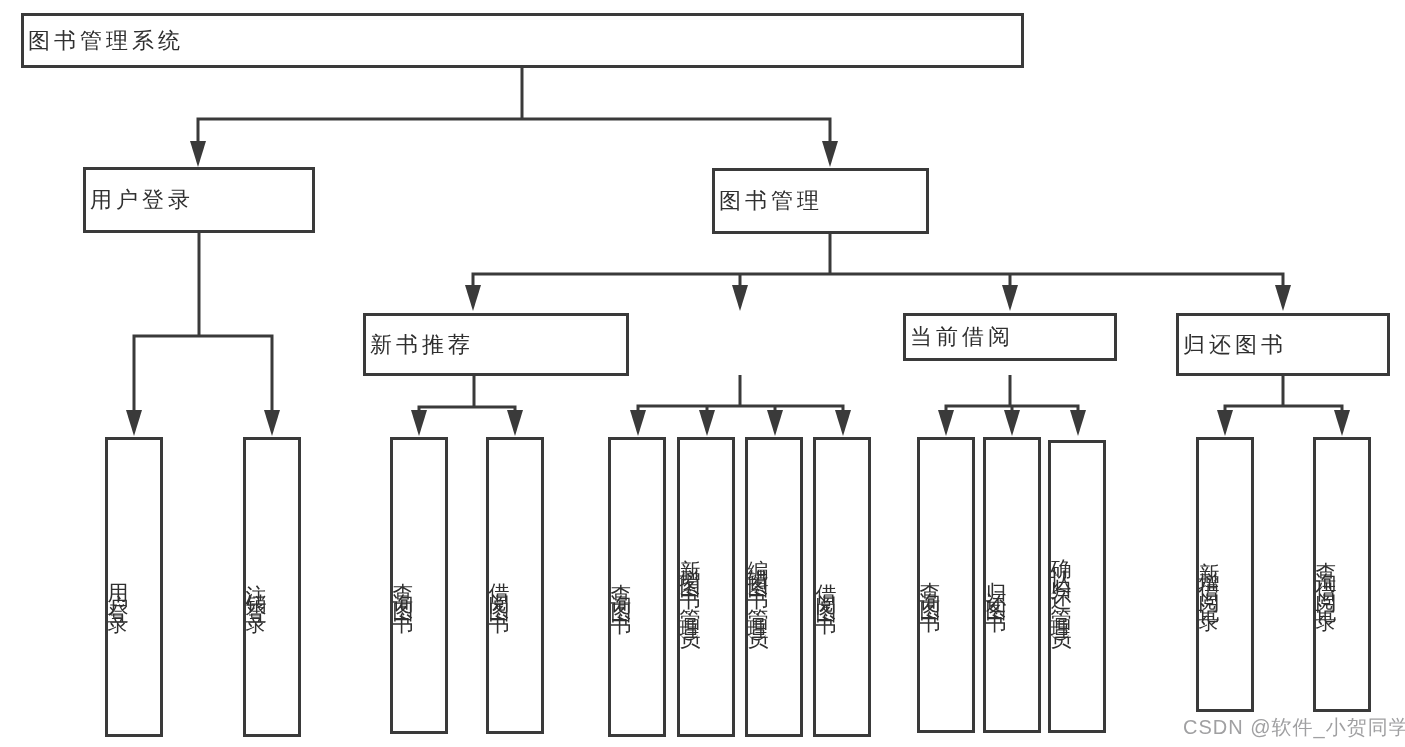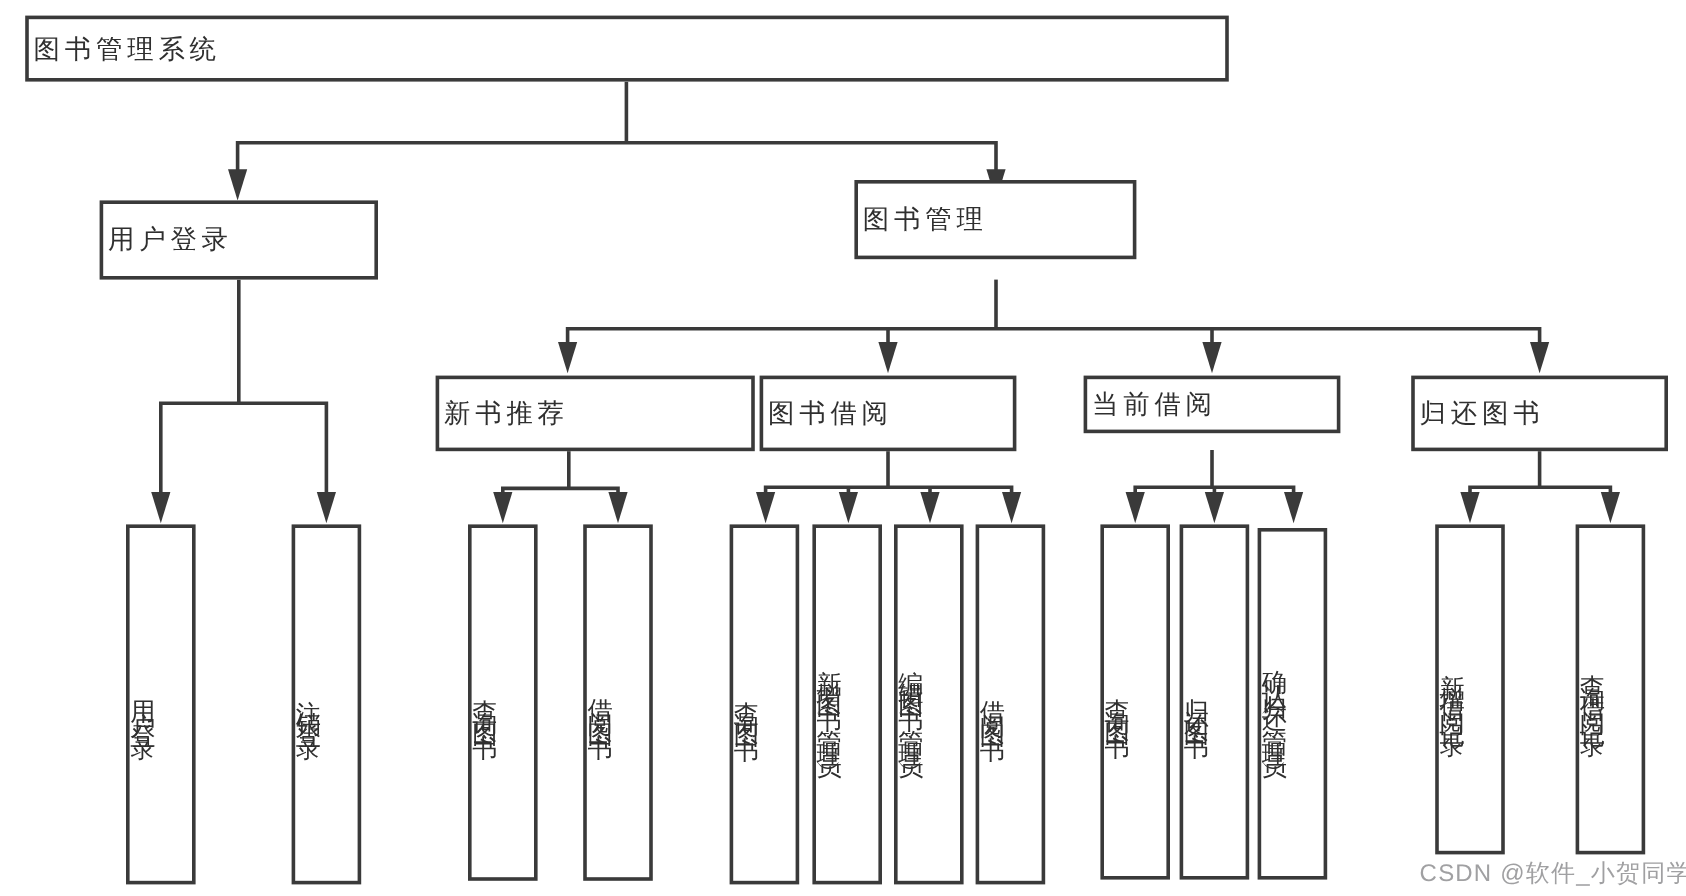--- a/index.html
+++ b/index.html
@@ -112,29 +112,26 @@
     </g>
   </svg>
 
   <div class="node" style="left:21px; top:13px; width:1003px; height:55px">
     <span class="hlabel">图书管理系统</span>
   </div>
 
   <div class="node" style="left:83px; top:167px; width:232px; height:66px">
     <span class="hlabel">用户登录</span>
   </div>
-  <div class="node" style="left:712px; top:150px; width:235px; height:66px">
+  <div class="node" style="left:712px; top:168px; width:217px; height:66px">
     <span class="hlabel">图书管理</span>
   </div>
 
   <div class="node" style="left:363px; top:313px; width:266px; height:63px">
     <span class="hlabel">新书推荐</span>
-  </div>
-  <div class="node" style="left:633px; top:313px; width:214px; height:63px">
-    <span class="hlabel">图书借阅</span>
   </div>
   <div class="node" style="left:903px; top:313px; width:214px; height:48px">
     <span class="hlabel">当前借阅</span>
   </div>
   <div class="node" style="left:1176px; top:313px; width:214px; height:63px">
     <span class="hlabel">归还图书</span>
   </div>
 
   <div class="node" style="left:105px; top:437px; width:58px; height:300px">
     <span class="vlabel">用户登录</span>

